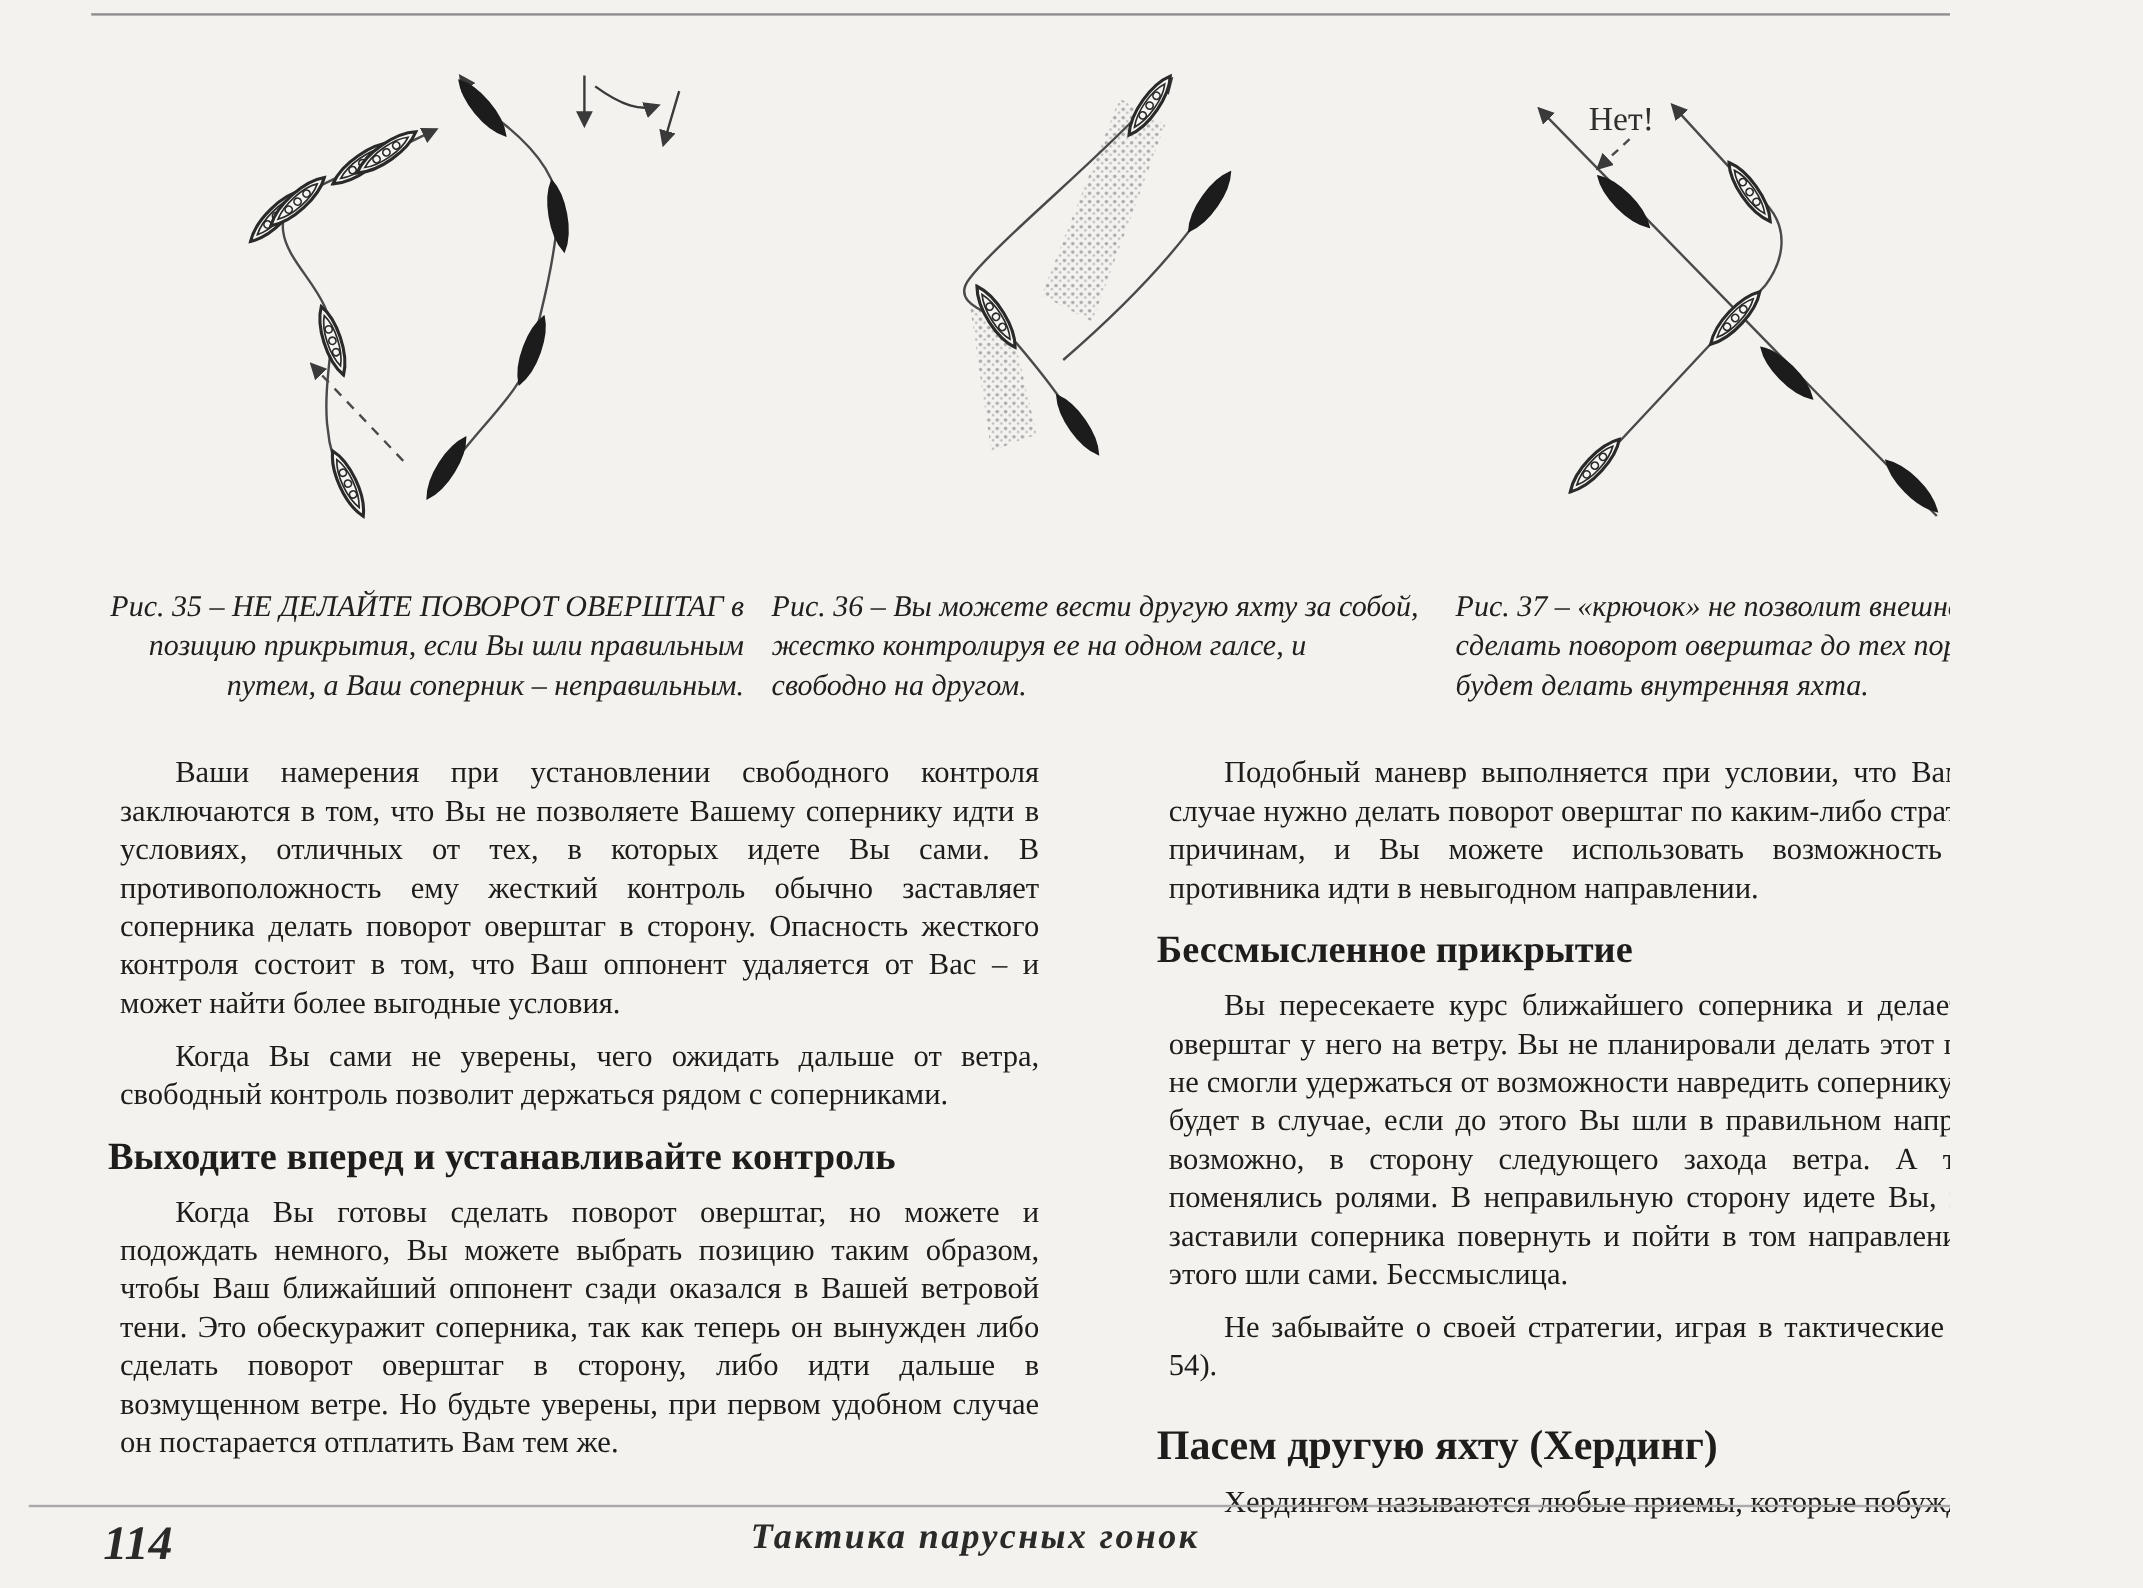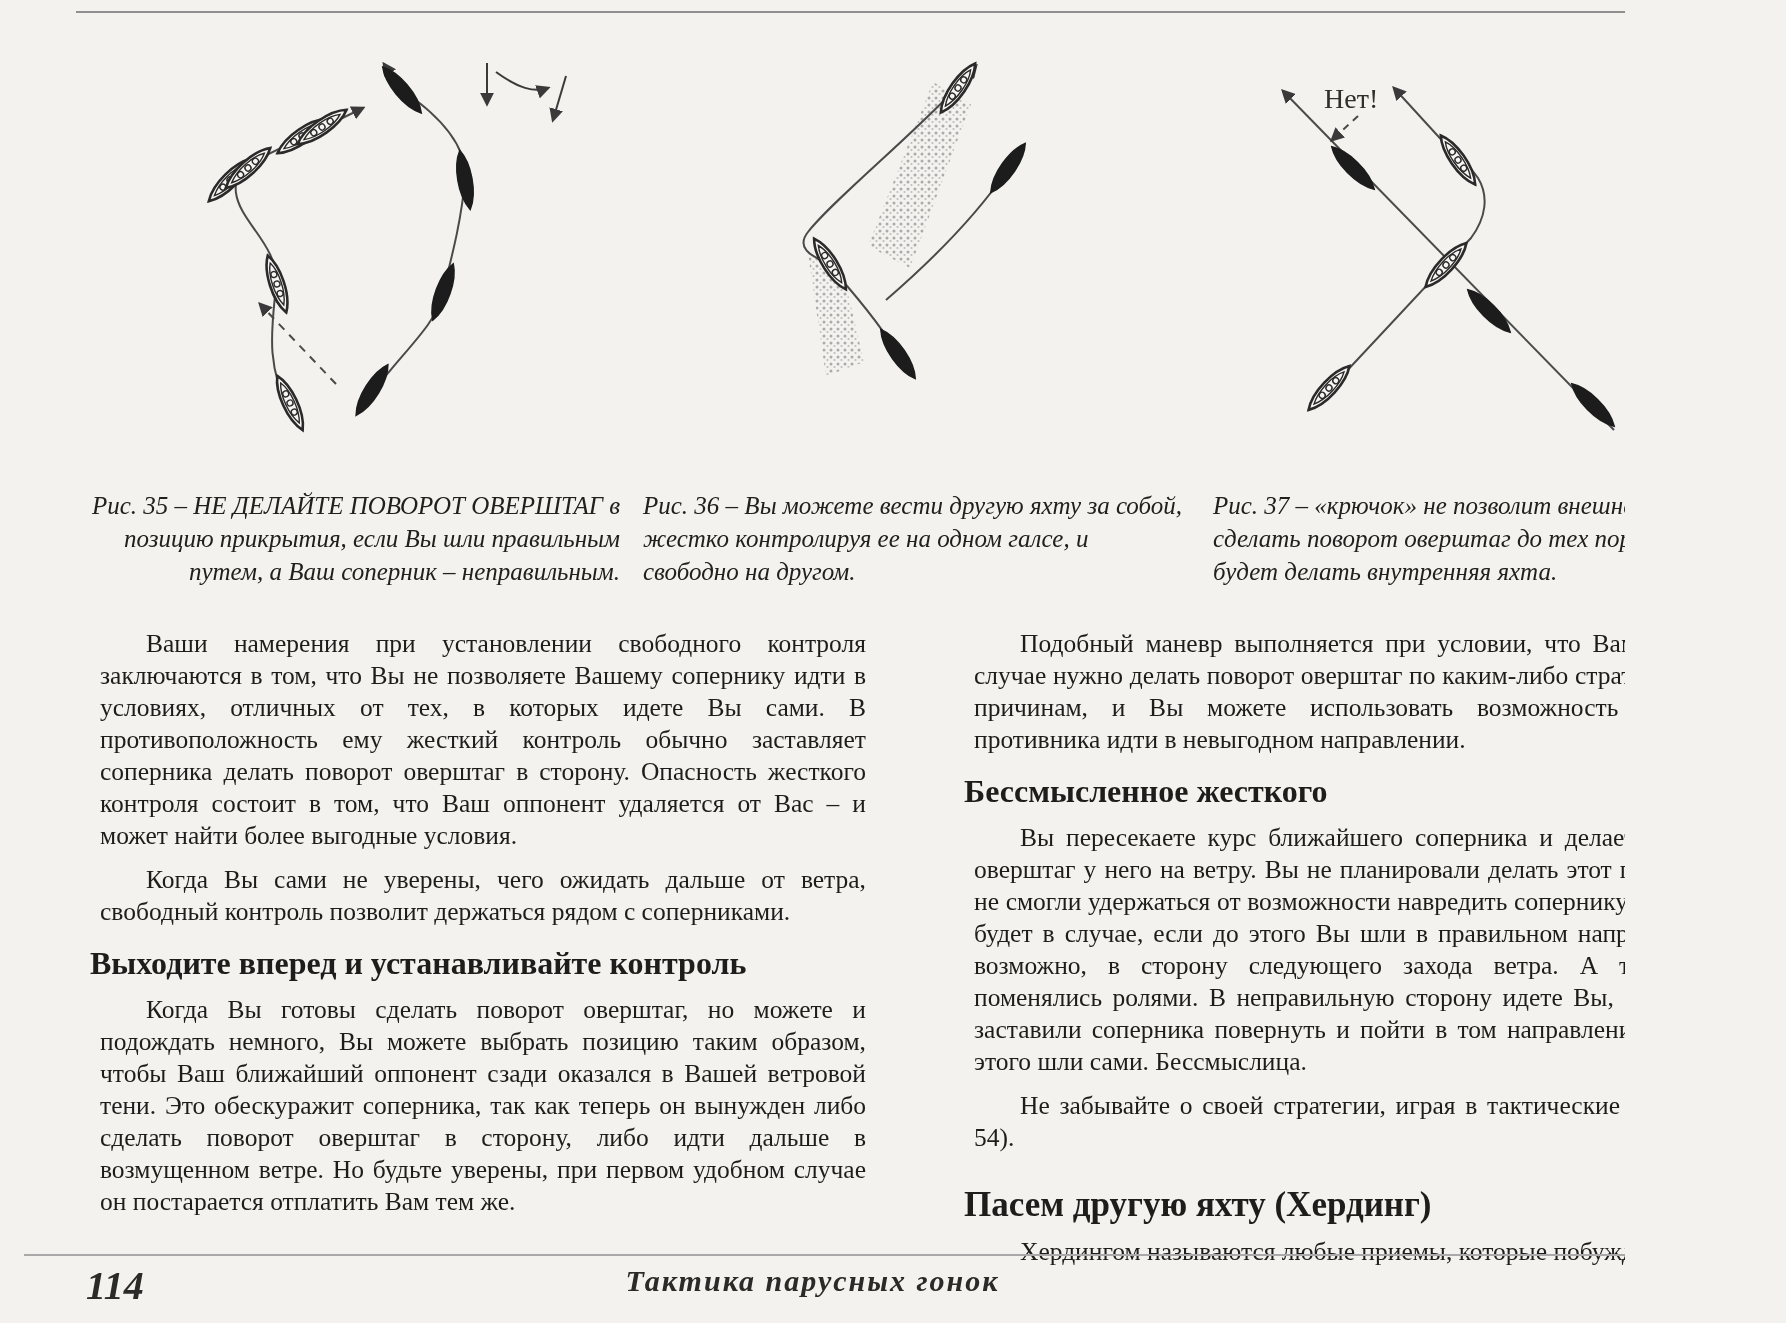--- a/index.html
+++ b/index.html
@@ -114,21 +114,21 @@
 
   <div class="col col-left">
     <p>Ваши намерения при установлении свободного контроля заключаются в том, что Вы не позволяете Вашему сопернику идти в условиях, отличных от тех, в которых идете Вы сами. В противоположность ему жесткий контроль обычно заставляет соперника делать поворот оверштаг в сторону. Опасность жесткого контроля состоит в том, что Ваш оппонент удаляется от Вас – и может найти более выгодные условия.</p>
     <p>Когда Вы сами не уверены, чего ожидать дальше от ветра, свободный контроль позволит держаться рядом с соперниками.</p>
     <h2>Выходите вперед и устанавливайте контроль</h2>
     <p>Когда Вы готовы сделать поворот оверштаг, но можете и подождать немного, Вы можете выбрать позицию таким образом, чтобы Ваш ближайший оппонент сзади оказался в Вашей ветровой тени. Это обескуражит соперника, так как теперь он вынужден либо сделать поворот оверштаг в сторону, либо идти дальше в возмущенном ветре. Но будьте уверены, при первом удобном случае он постарается отплатить Вам тем же.</p>
   </div>
 
   <div class="col col-right">
     <p>Подобный маневр выполняется при условии, что Вам в любом случае нужно делать поворот оверштаг по каким-либо стратегическим причинам, и Вы можете использовать возможность заставить противника идти в невыгодном направлении.</p>
-    <h2>Бессмысленное жесткого</h2>
+    <h2>Бессмысленное прикрытие</h2>
     <p>Вы пересекаете курс ближайшего соперника и делаете поворот оверштаг у него на ветру. Вы не планировали делать этот поворот, но не смогли удержаться от возможности навредить сопернику. Проблема будет в случае, если до этого Вы шли в правильном направлении, – возможно, в сторону следующего захода ветра. А теперь Вы поменялись ролями. В неправильную сторону идете Вы, и Вы сами заставили соперника повернуть и пойти в том направлении, куда до этого шли сами. Бессмыслица.</p>
     <p>Не забывайте о своей стратегии, играя в тактические игры (рис. 54).</p>
     <h2 class="h-large">Пасем другую яхту (Хердинг)</h2>
     <p>Хердингом называются любые приемы, которые побужда-</p>
   </div>
 
   <div class="footer-rule"></div>
   <div class="page-number">114</div>
   <div class="footer-title">Тактика парусных гонок</div>
 

